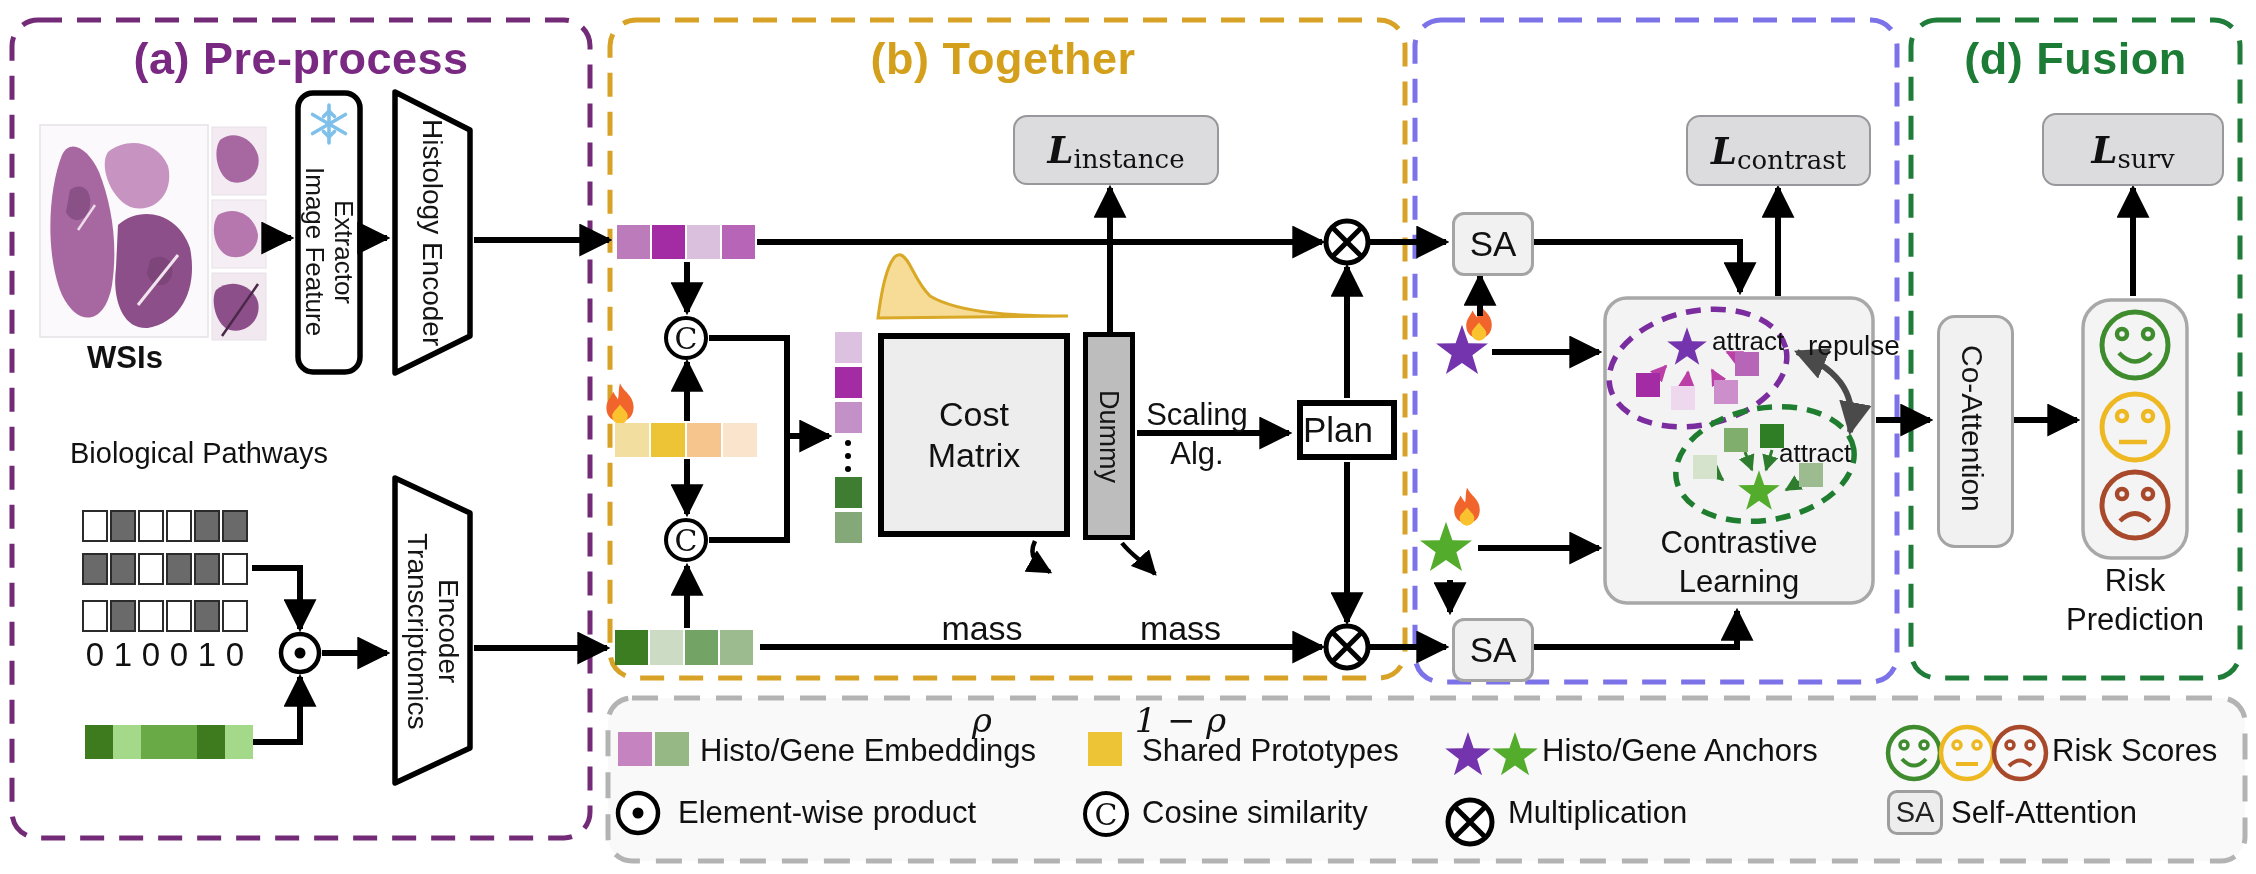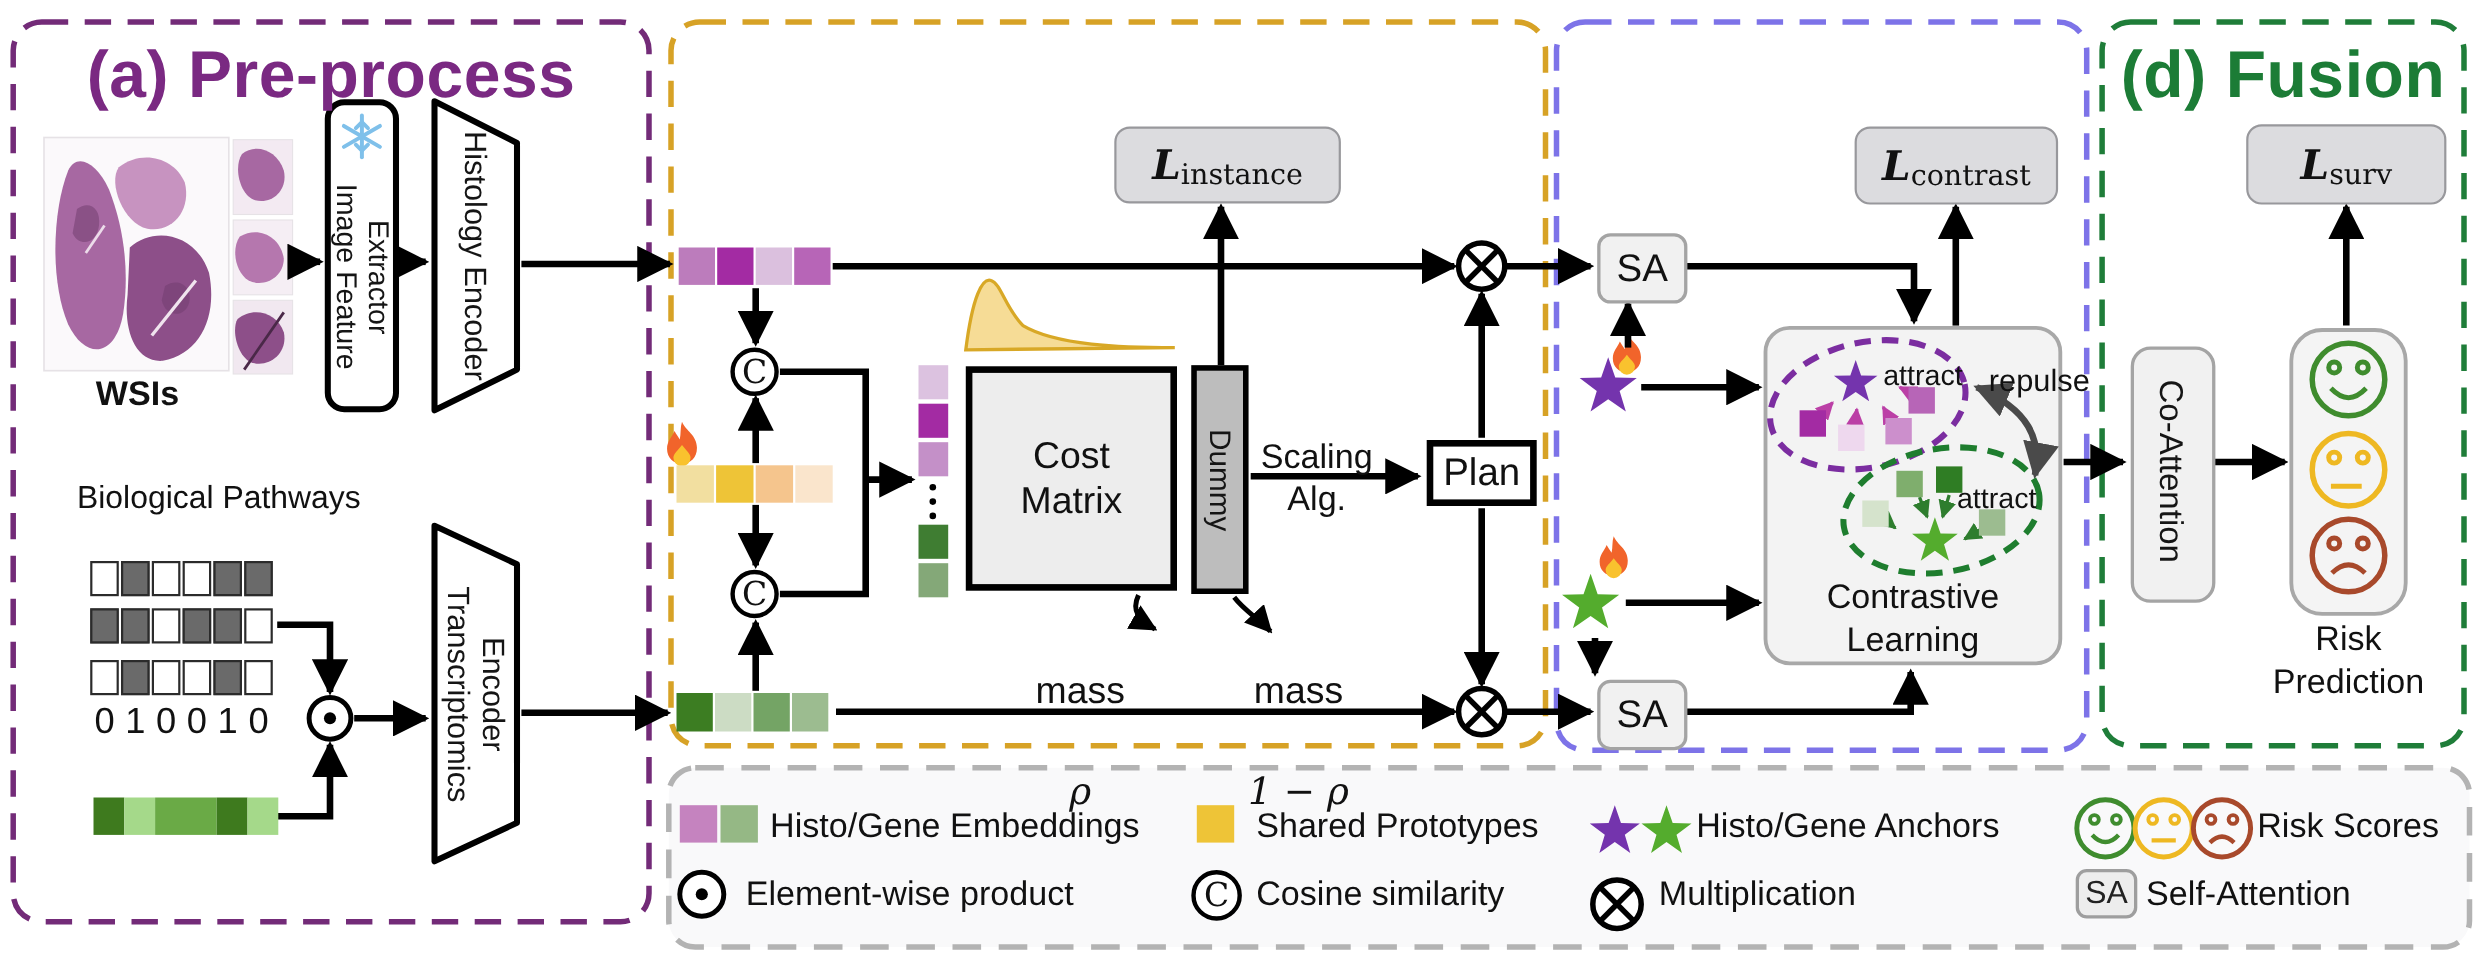--- a/index.html
+++ b/index.html
@@ -1,20 +1,20 @@
 <!DOCTYPE html>
 <html><head>
 <meta charset="utf-8">
 <style>
   html,body{margin:0;padding:0;background:#fff}
   #stage{position:relative;width:2256px;height:874px;background:#fff;overflow:hidden;
          font-family:"Liberation Sans",sans-serif;color:#111}
   .abs{position:absolute}
   .t{position:absolute;font-family:"Liberation Sans",sans-serif;color:#111;white-space:pre-line}
-  .title{font-weight:bold;font-size:60px;text-align:center;letter-spacing:.5px}
+  .title{font-weight:bold;font-size:45px;text-align:center;letter-spacing:.5px}
   .ctr{text-align:center}
   .vt{position:absolute;writing-mode:vertical-lr;display:flex;align-items:center;justify-content:center;
       text-align:center;line-height:1.12;color:#151515}
   .bar{position:absolute;display:flex;gap:2px}
   .bar .sq{width:33px;height:34px}
   .proto .sq{width:34px;height:34px}
   .gbar .sq{width:33px;height:35px}
   .vs{position:absolute;display:flex;flex-direction:column;gap:4px}
   .vs .sq{width:27px;height:31px}
   .prow{position:absolute;display:flex;gap:2px}
@@ -30,21 +30,21 @@
   .cnode{position:absolute;width:44px;height:44px;border:4.5px solid #000;border-radius:50%;
          background:#fff;display:flex;align-items:center;justify-content:center;
          font-family:"DejaVu Serif",serif;font-size:30px;box-sizing:border-box}
   .lossbox{position:absolute;background:#dcdcdf;border:2.5px solid #98989c;border-radius:14px;
            display:flex;align-items:center;justify-content:center}
   .lL{font-family:"DejaVu Serif",serif;font-style:italic;font-weight:bold;font-size:37px}
   .lsub{font-family:"DejaVu Serif",serif;font-size:26px;transform:translateY(9px)}
   .graybox{position:absolute;background:#f1f1f1;border:3px solid #a4a4a4;border-radius:12px;
            display:flex;align-items:center;justify-content:center}
   .blackbox{position:absolute;background:#ffffff;border:6px solid #000;
-            display:flex;align-items:center;justify-content:center}
+            display:flex;align-items:center;}
   .costbox{position:absolute;background:#ededed;border:6px solid #000;
            display:flex;align-items:center;justify-content:center}
   .csq-layer .csq{position:absolute;width:24px;height:24px}
   .legend-sqs{position:absolute;display:flex;gap:3px}
   .legend-sqs .sq{width:34px;height:34px}
   .badge{position:absolute;background:#ededed;border:3px solid #9e9e9e;border-radius:10px;
          display:flex;align-items:center;justify-content:center;font-size:29px;color:#222}
 </style>
 </head>
 <body>
@@ -246,20 +246,21 @@
   <line x1="1478" y1="548" x2="1599" y2="548" marker-end="url(#ab)"></line>
   <path d="M1529,647 L1737,647 L1737,611" marker-end="url(#ab)"></path>
   <line x1="1876" y1="420" x2="1930" y2="420" marker-end="url(#ab)"></line>
 
   <line x1="2012" y1="420" x2="2077" y2="420" marker-end="url(#ab)"></line>
   <line x1="2133" y1="296" x2="2133" y2="188" marker-end="url(#ab)"></line>
 </g>
 </svg>
 
 <div class="t title" style="left:12px;top:33px;width:578px;color:#7a2982">(a) Pre-process</div>
+<div class="t title" style="left:620px;top:33px;width:766px;color:#d4a01c">(b) Together</div>
 <div class="t title" style="left:1911px;top:33px;width:329px;color:#1c7c36">(d) Fusion</div>
 
 <div class="t ctr" style="left:40px;top:340px;width:170px;font-size:31px;font-weight:bold">WSIs</div>
 <div class="vt" style="left:299px;top:152px;width:60px;height:200px;font-size:26px">Image Feature Extractor</div>
 <div class="vt" style="left:396px;top:100px;width:73px;height:265px;font-size:28px">Histology Encoder</div>
 <div class="t" style="left:70px;top:437px;font-size:29px">Biological Pathways</div>
 
 <div class="prow" style="left:82px;top:510px">
       <div class="pcell"></div>
       <div class="pcell on"></div>

